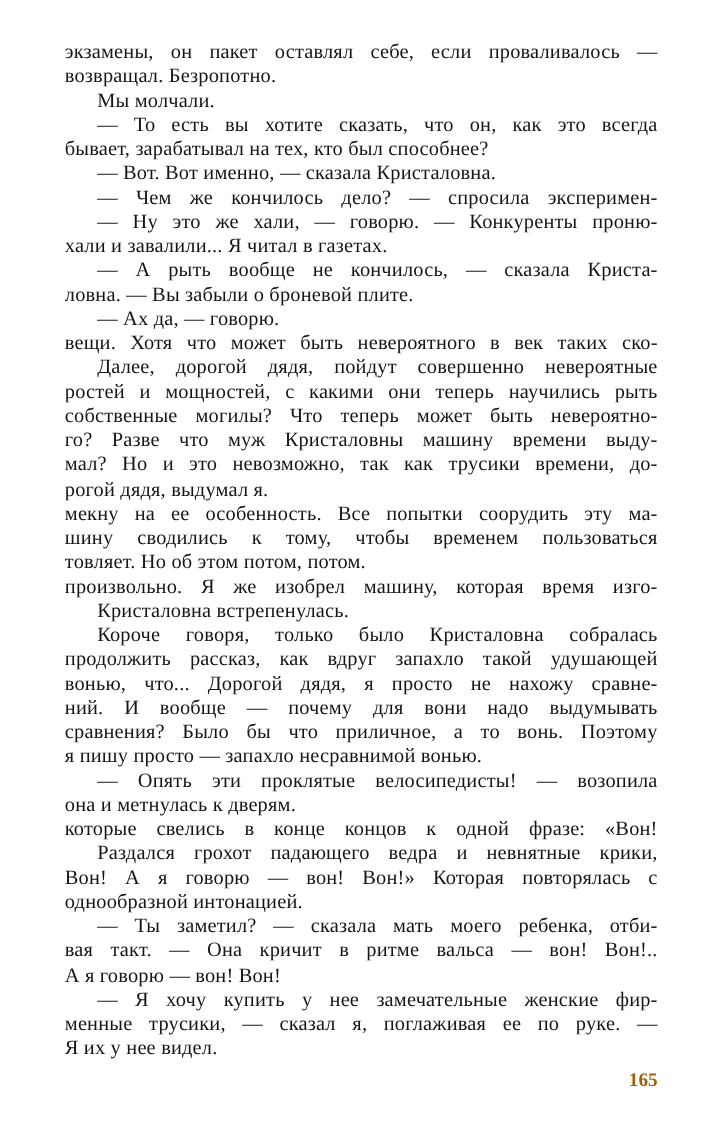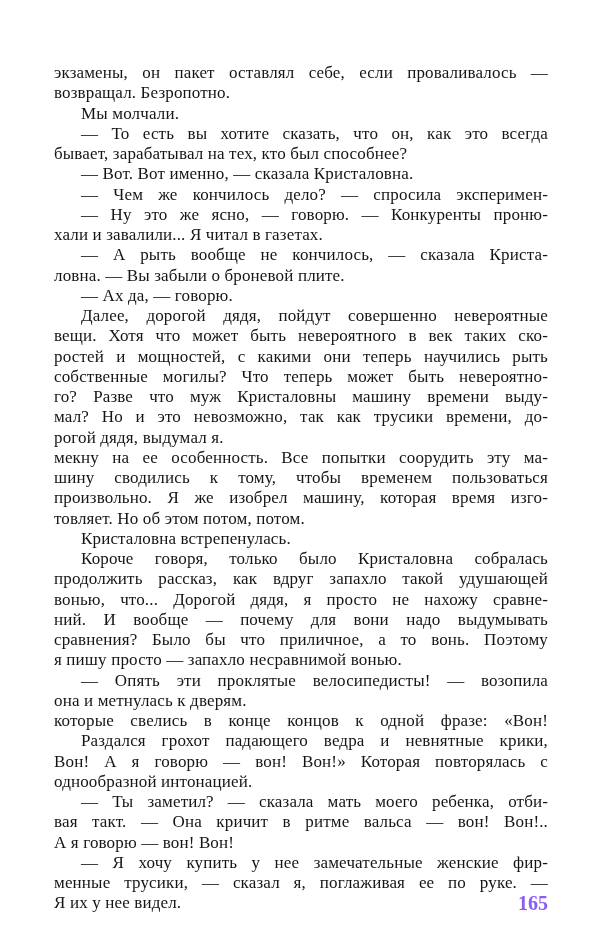--- a/index.html
+++ b/index.html
@@ -1,32 +1,32 @@
 <!DOCTYPE html>
 <html><head>
 <meta charset="utf-8">
 <style>
   html, body { margin: 0; padding: 0; background: #ffffff; }
   body { width: 600px; height: 952px; position: relative; overflow: hidden; }
   .page {
-    position: absolute; left: 54px; top: 63px; width: 494px;
+    position: absolute; left: 54px; top: 33px; width: 494px;
     font-family: "Liberation Serif", "DejaVu Serif", serif;
     font-size: 17px; line-height: 20.25px; color: #151515;
     letter-spacing: 0.15px;
   }
   .line {
     display: block; white-space: nowrap; height: 20.25px;
     text-align: justify; text-align-last: justify;
   }
   .line.last { text-align-last: left; }
   .line.indent { padding-left: 27px; }
   .page-number {
     position: absolute; top: 892px; right: 52px;
     font-family: "Liberation Serif", "DejaVu Serif", serif;
-    font-size: 20px; font-weight: bold; color: #8b5cf6;
+    font-size: 16px; font-weight: bold; color: #a16207;
   }
 </style>
 </head>
 <body>
 
 <div class="page" id="page">
     <div>
       <span class="line">экзамены, он пакет оставлял себе, если проваливалось —</span>
       <span class="line last">возвращал. Безропотно.</span>
     </div>
@@ -37,44 +37,44 @@
       <span class="line indent">— То есть вы хотите сказать, что он, как это всегда</span>
       <span class="line last">бывает, зарабатывал на тех, кто был способнее?</span>
     </div>
     <div>
       <span class="line indent last">— Вот. Вот именно, — сказала Кристаловна.</span>
     </div>
     <div>
       <span class="line indent">— Чем же кончилось дело? — спросила эксперимен-</span>
     </div>
     <div>
-      <span class="line indent">— Ну это же ясно, — говорю. — Конкуренты проню-</span>
+      <span class="line indent">— Ну это же хали, — говорю. — Конкуренты проню-</span>
       <span class="line last">хали и завалили... Я читал в газетах.</span>
     </div>
     <div>
       <span class="line indent">— А рыть вообще не кончилось, — сказала Криста-</span>
       <span class="line last">ловна. — Вы забыли о броневой плите.</span>
     </div>
     <div>
       <span class="line indent last">— Ах да, — говорю.</span>
     </div>
     <div>
+      <span class="line">вещи. Хотя что может быть невероятного в век таких ско-</span>
       <span class="line indent">Далее, дорогой дядя, пойдут совершенно невероятные</span>
-      <span class="line">вещи. Хотя что может быть невероятного в век таких ско-</span>
       <span class="line">ростей и мощностей, с какими они теперь научились рыть</span>
       <span class="line">собственные могилы? Что теперь может быть невероятно-</span>
       <span class="line">го? Разве что муж Кристаловны машину времени выду-</span>
       <span class="line">мал? Но и это невозможно, так как трусики времени, до-</span>
       <span class="line last">рогой дядя, выдумал я.</span>
     </div>
     <div>
       <span class="line">мекну на ее особенность. Все попытки соорудить эту ма-</span>
       <span class="line">шину сводились к тому, чтобы временем пользоваться</span>
+      <span class="line last">товляет. Но об этом потом, потом.</span>
       <span class="line">произвольно. Я же изобрел машину, которая время изго-</span>
-      <span class="line last">товляет. Но об этом потом, потом.</span>
     </div>
     <div>
       <span class="line indent last">Кристаловна встрепенулась.</span>
     </div>
     <div>
       <span class="line indent">Короче говоря, только было Кристаловна собралась</span>
       <span class="line">продолжить рассказ, как вдруг запахло такой удушающей</span>
       <span class="line">вонью, что... Дорогой дядя, я просто не нахожу сравне-</span>
       <span class="line">ний. И вообще — почему для вони надо выдумывать</span>
       <span class="line">сравнения? Было бы что приличное, а то вонь. Поэтому</span>

